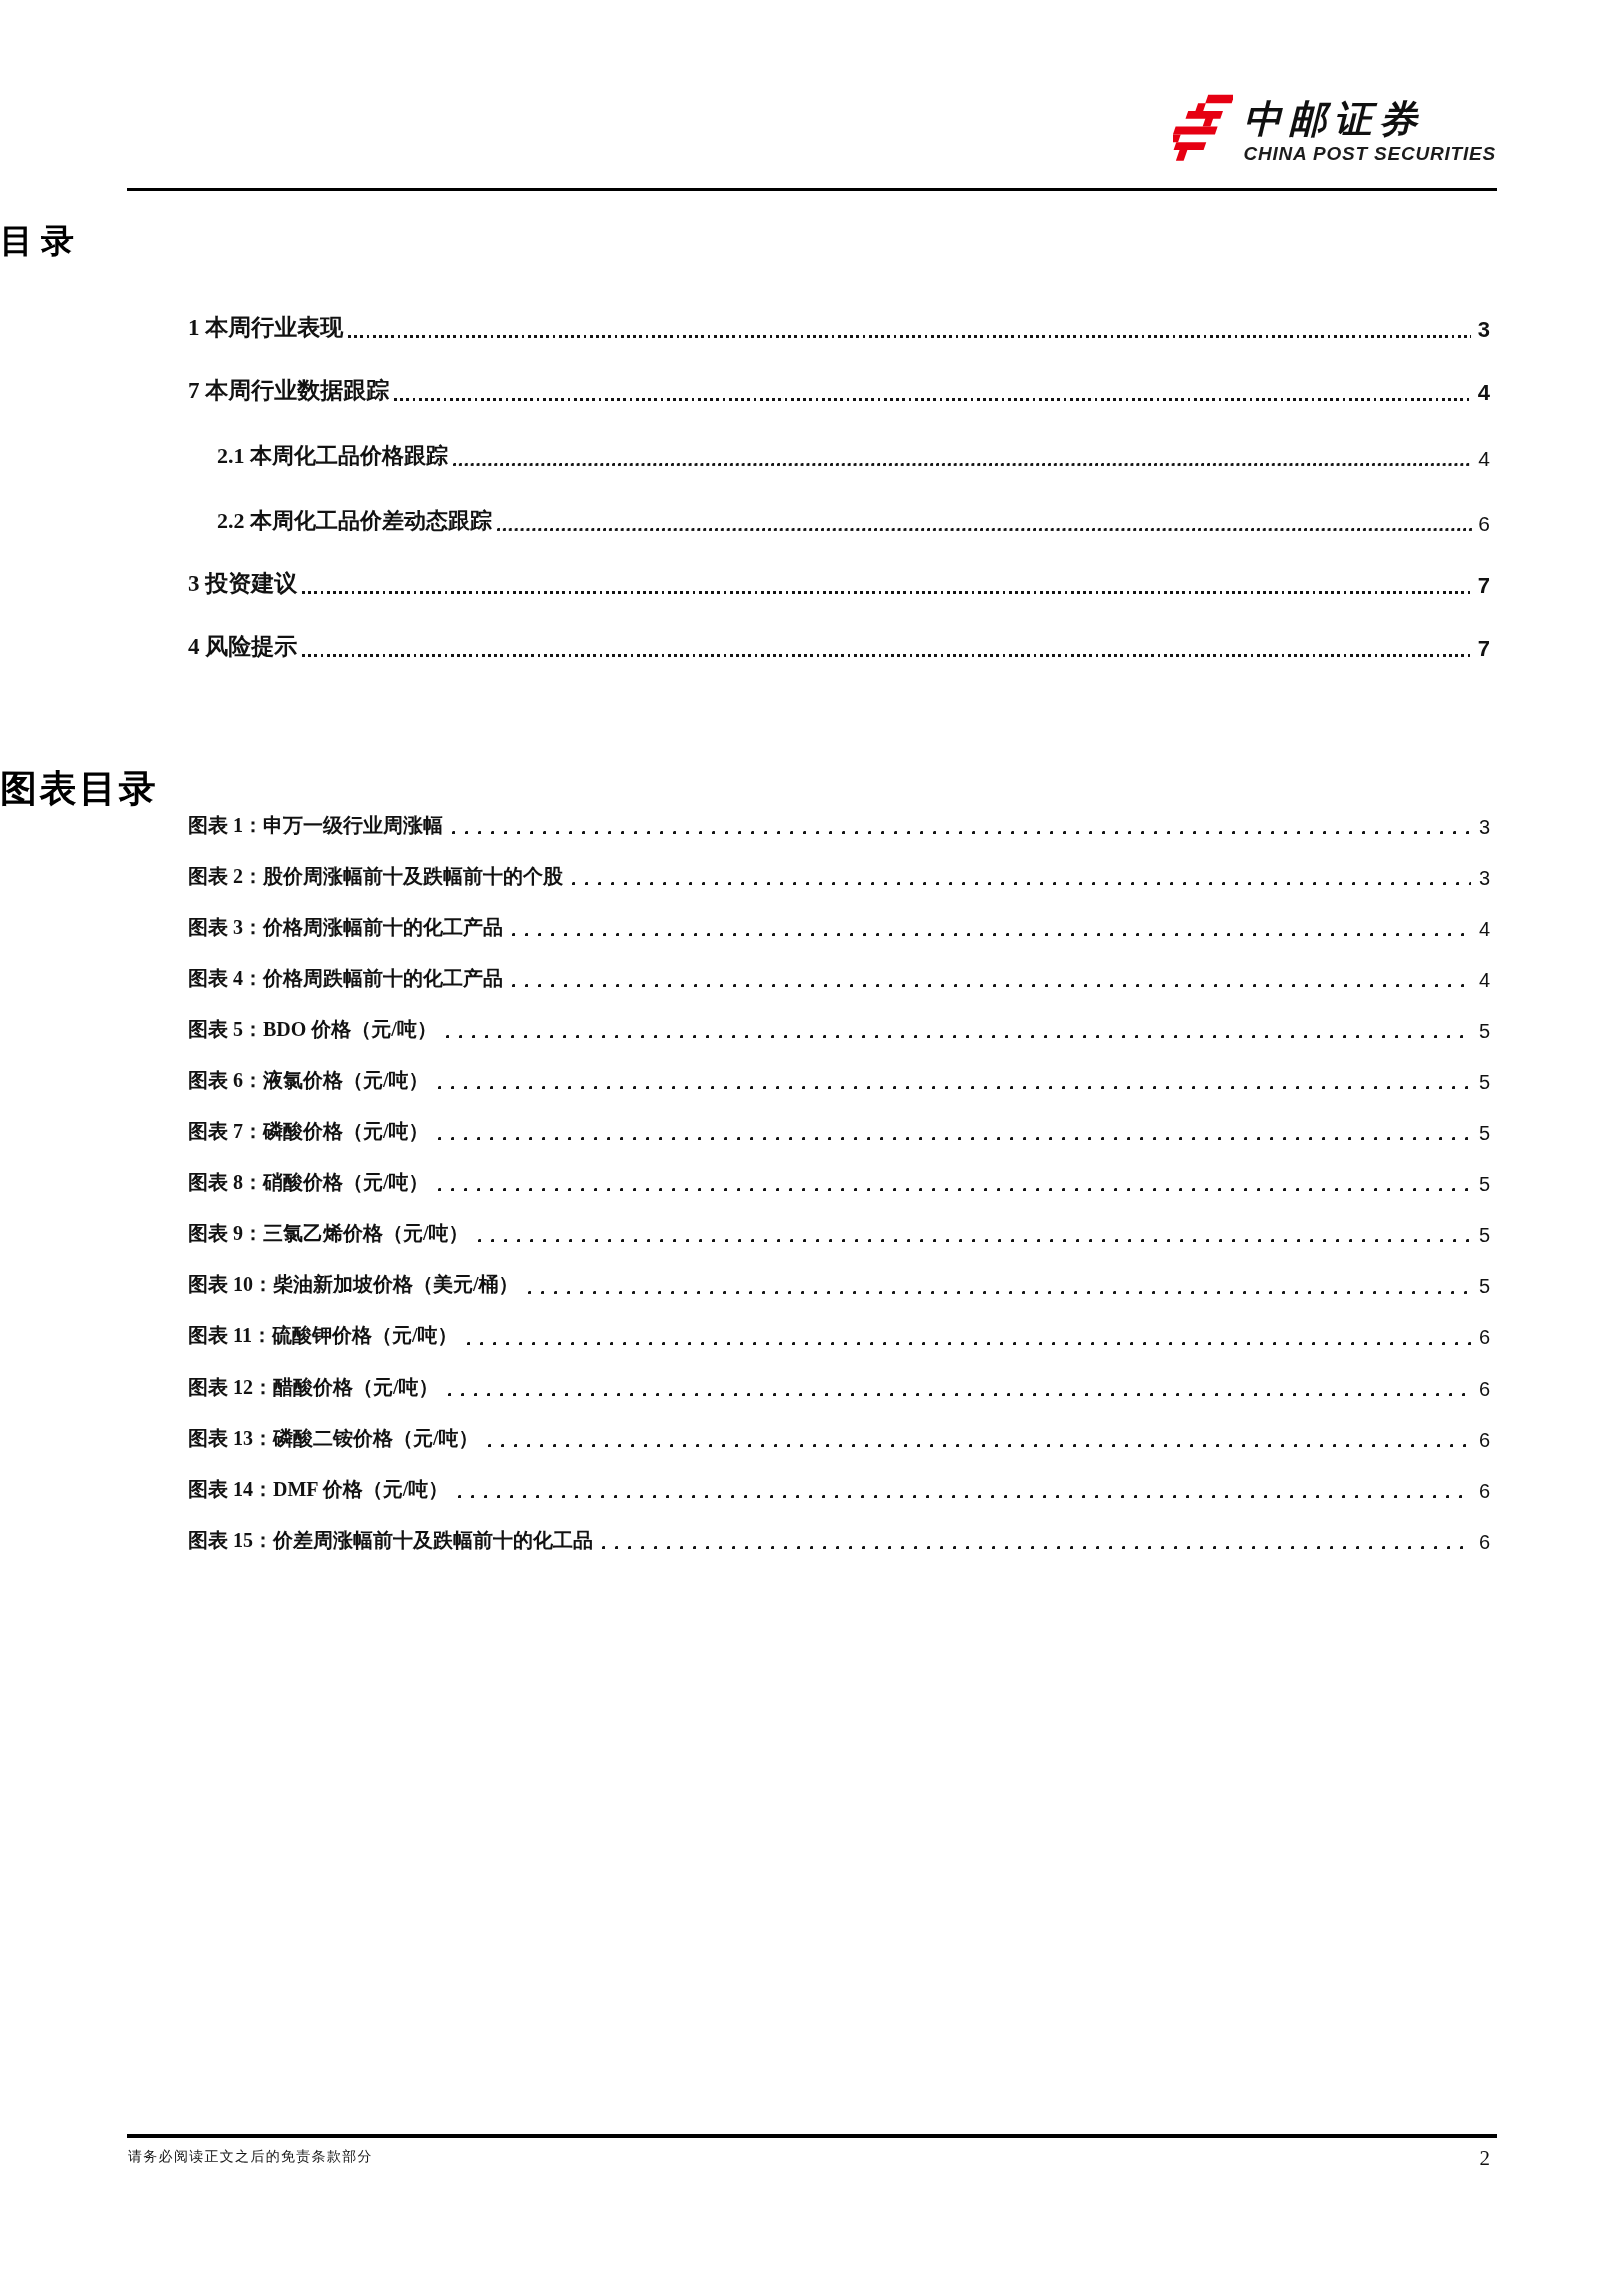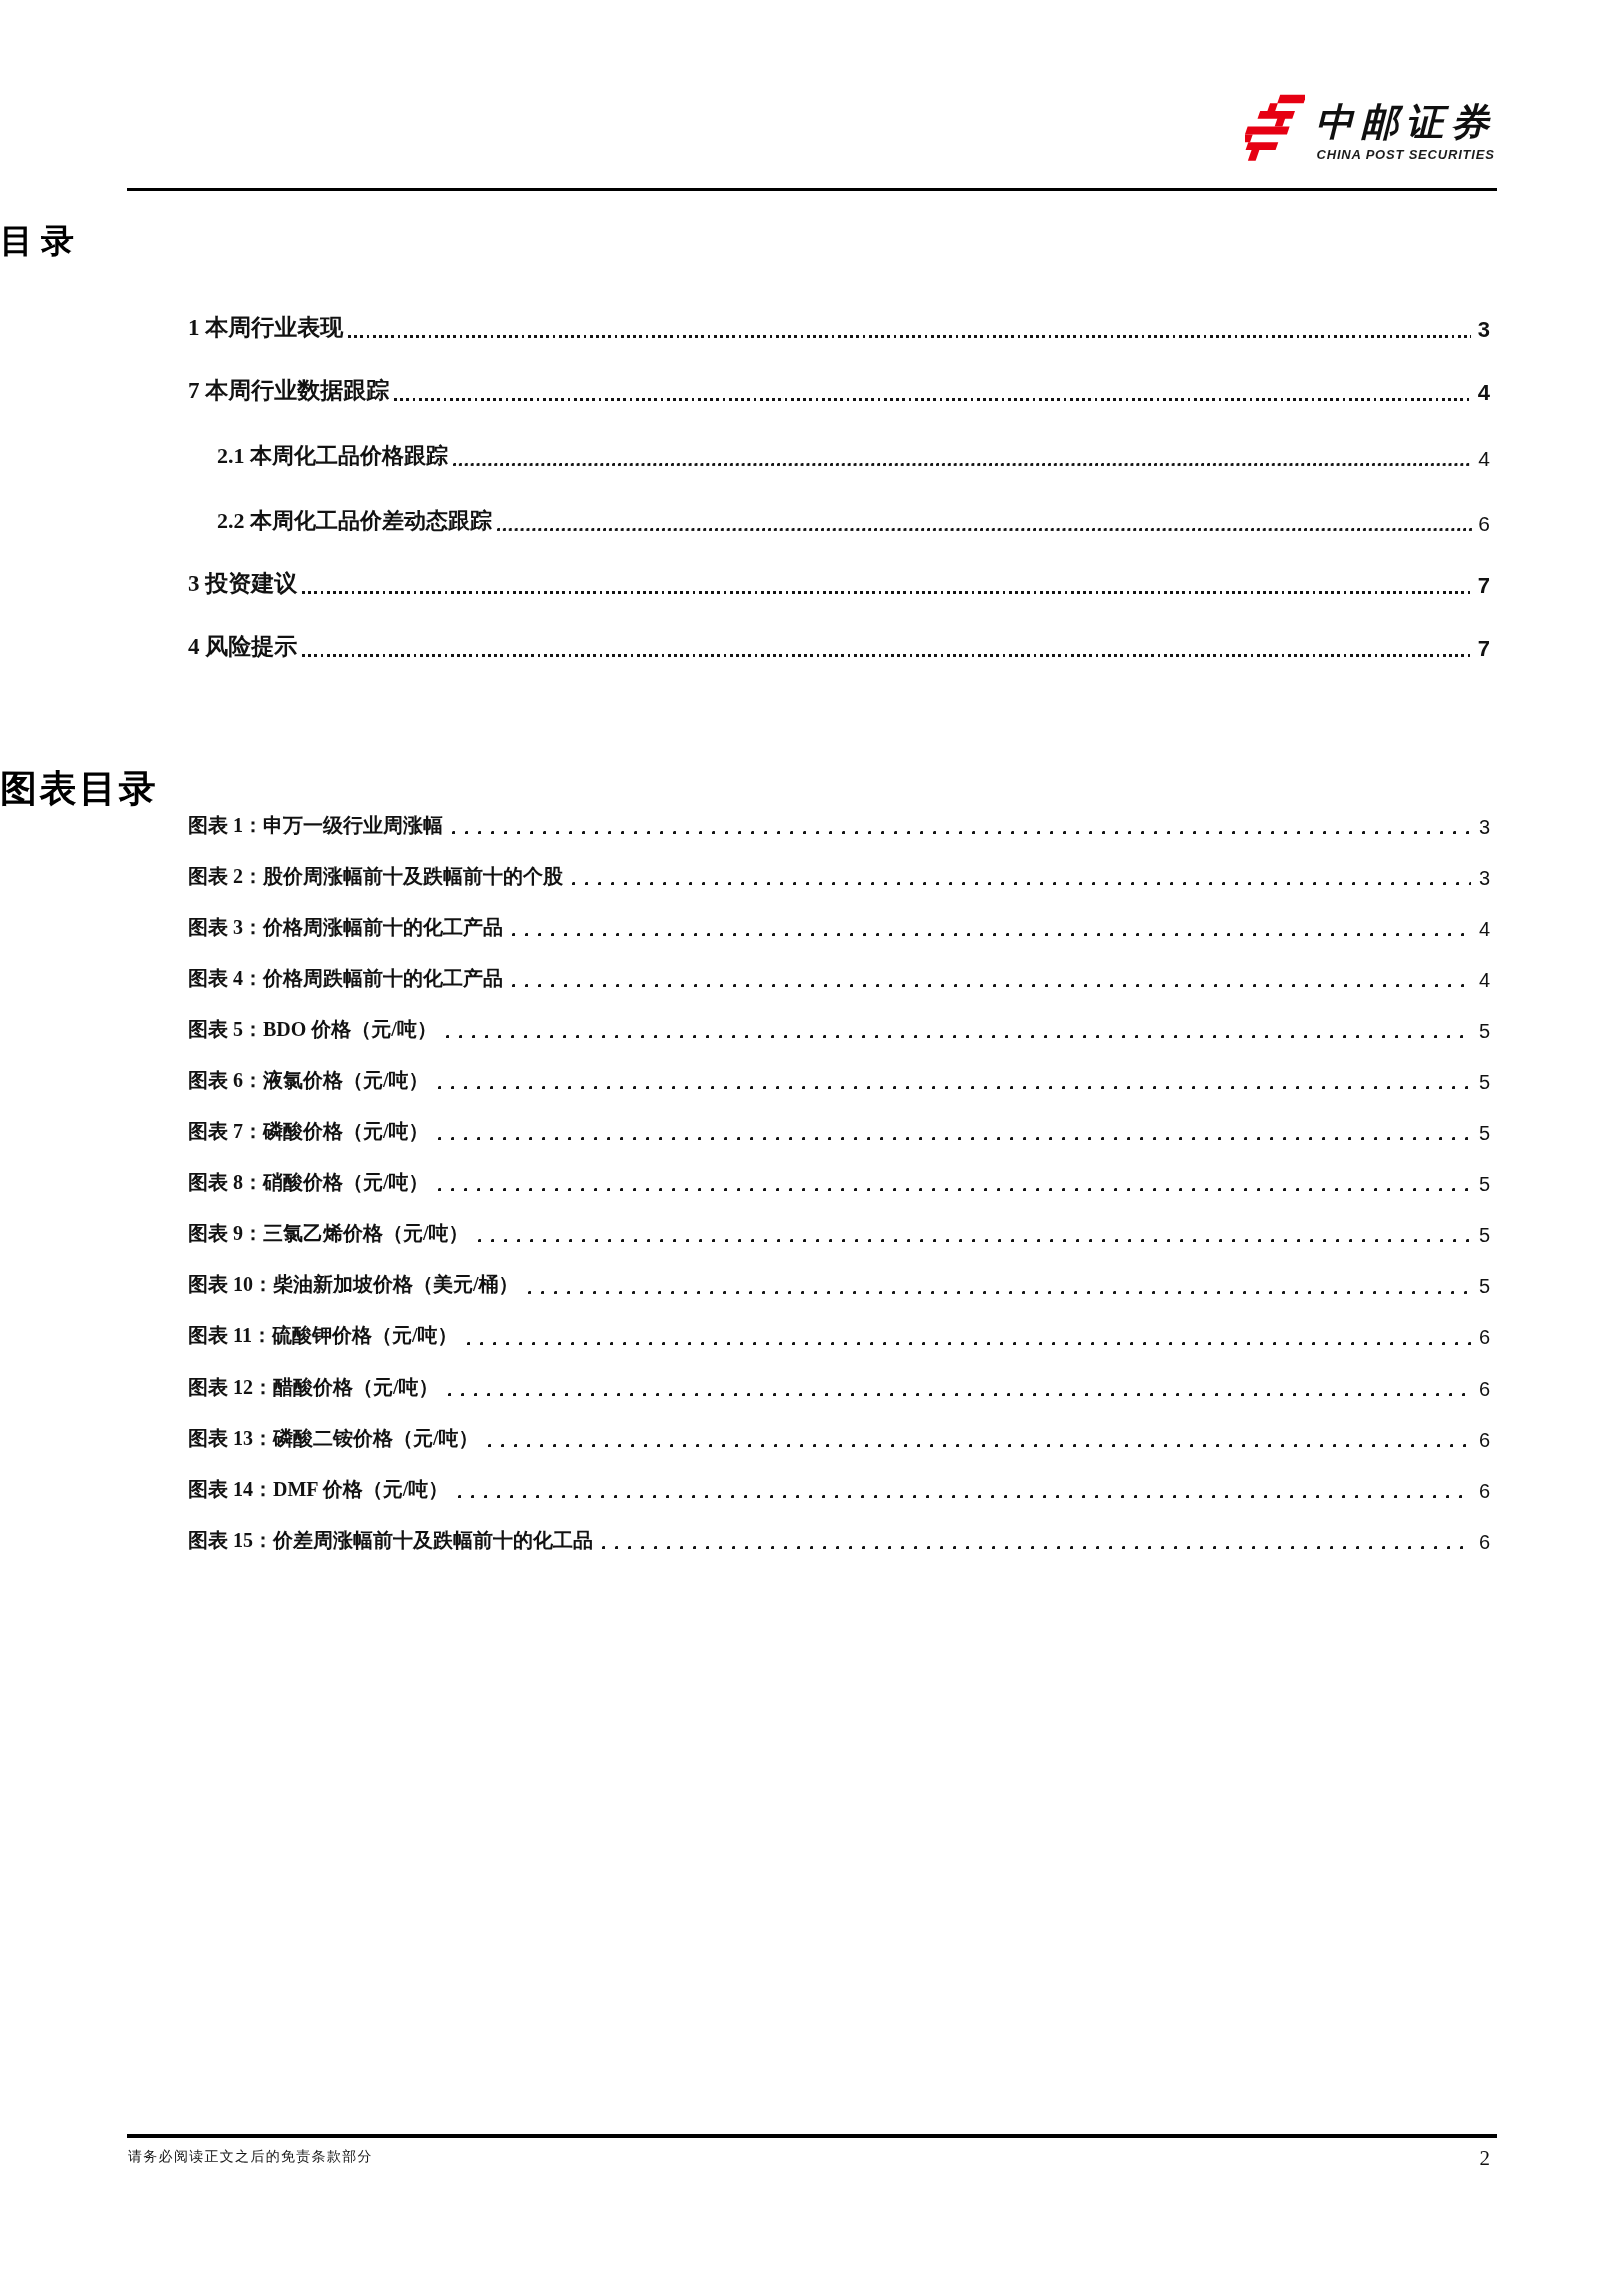--- a/index.html
+++ b/index.html
@@ -16,21 +16,21 @@
   .logo { position:absolute; top:90px; right:127px; display:flex; align-items:center; gap:10.5px;font-style:italic; }
   .emblem { display:block; width:60px; height:84px; color:#E60012; }
   .brand { display:flex; flex-direction:column; }
   .brand-cn {
     font-family:"Liberation Sans", sans-serif;
     font-size:38px; font-weight:900; letter-spacing:7.2px;
     line-height:1.1; color:#101010; white-space:nowrap;
   }
   .brand-en {
     font-family:"Liberation Sans", sans-serif;
-    font-size:13px; font-weight:600; letter-spacing:0.8px;
+    font-size:19px; font-weight:600; letter-spacing:0.8px;
     color:#1c1c1c; margin-top:3px; white-space:nowrap;text-align:center;
   }
   .rule { position:absolute; left:127px; width:1370px; background:#000; }
   .header-rule { top:188px; height:3.3px; }
 
   
   .toc-title, .fig-title {
     position:absolute; left:0; width:100%;
     text-align:left; margin:0;
     font-weight:700; color:#000;

